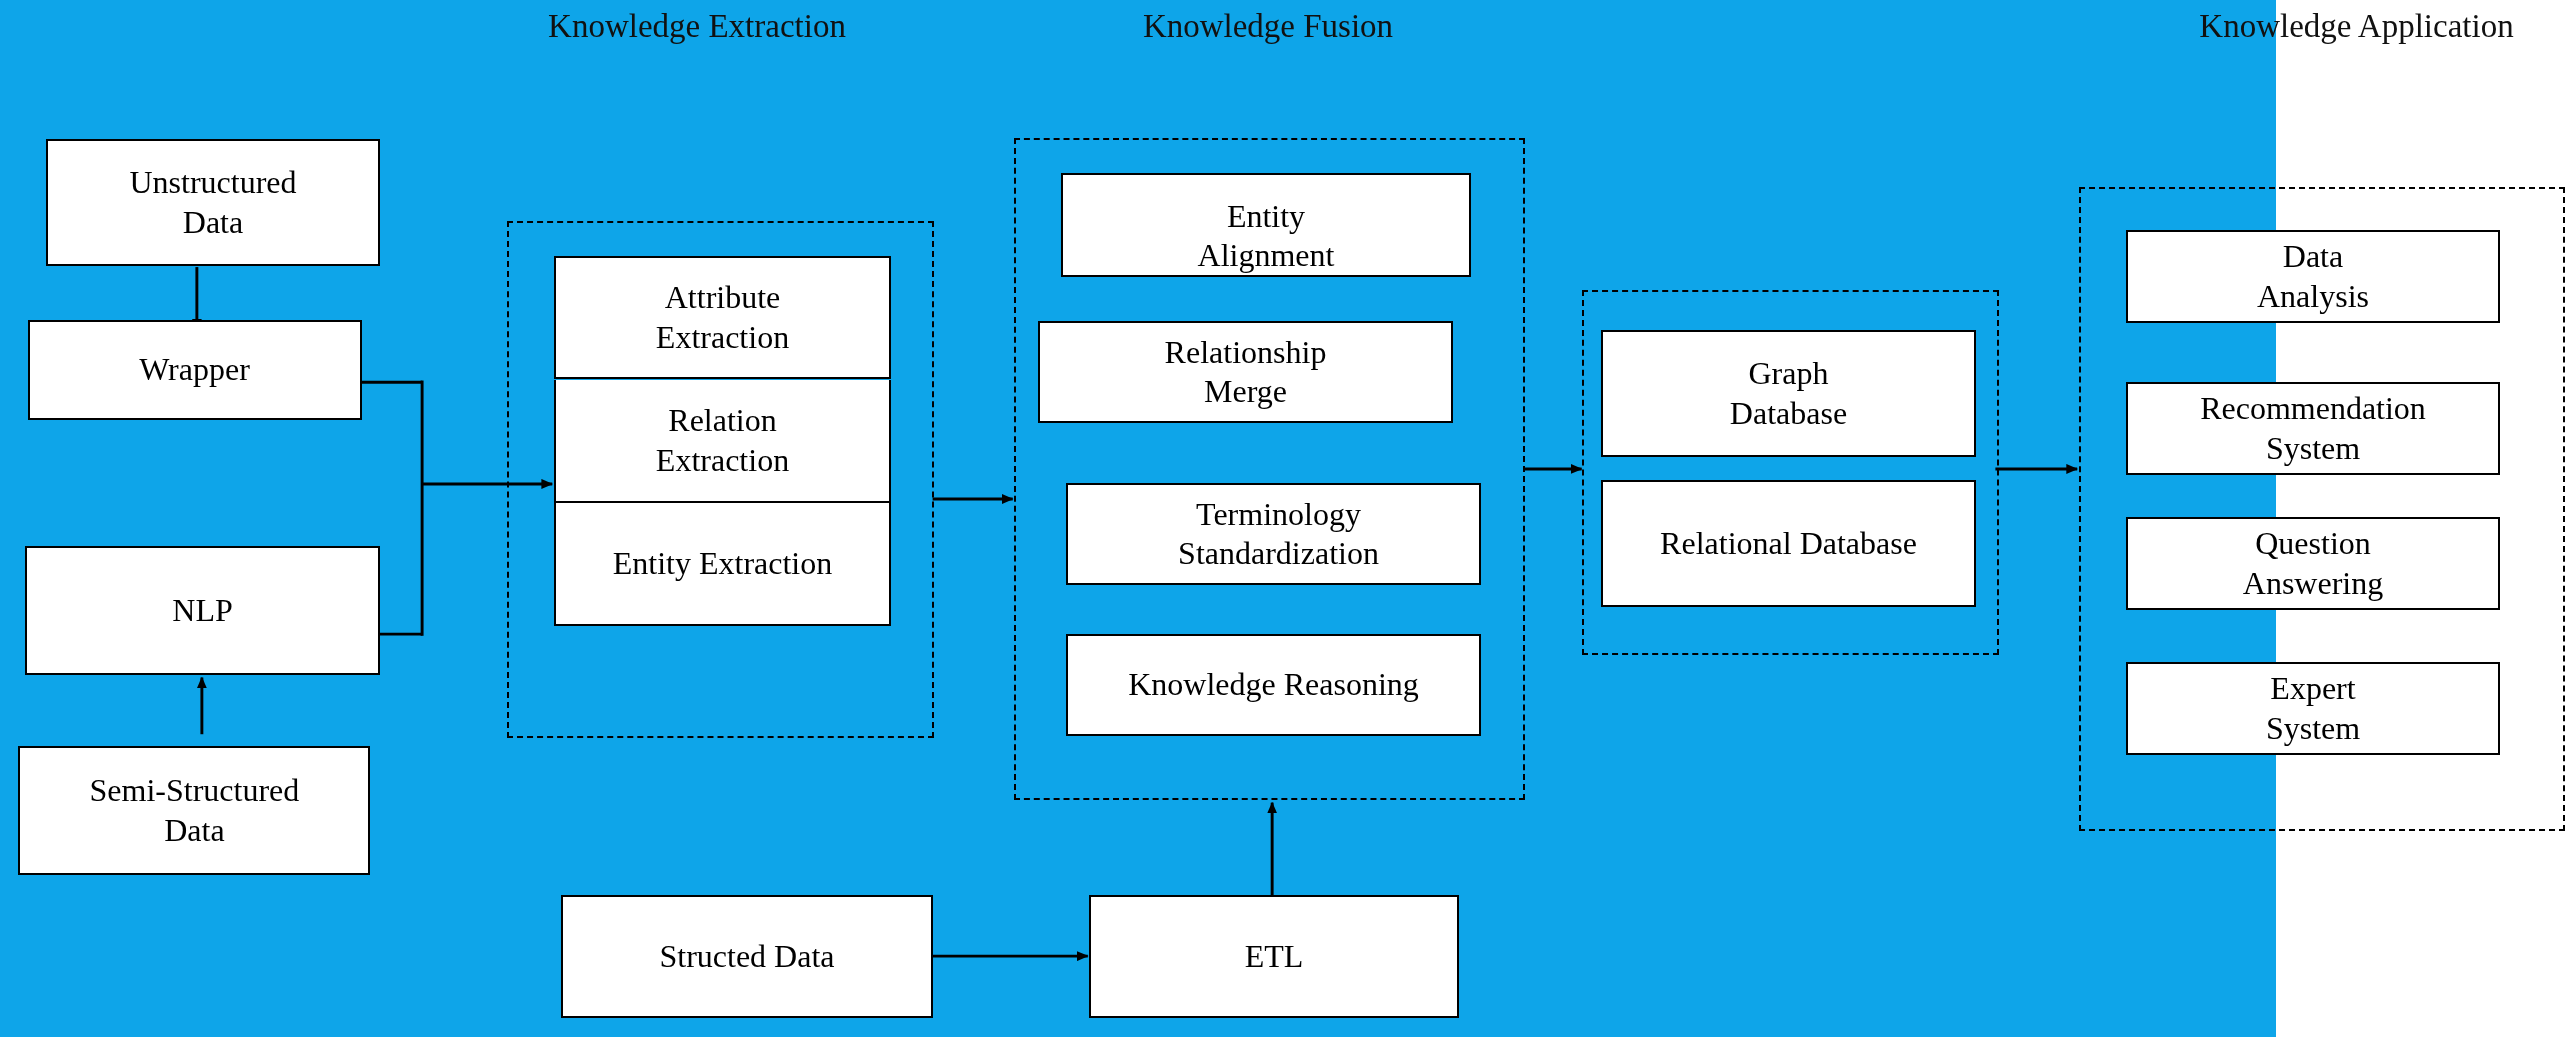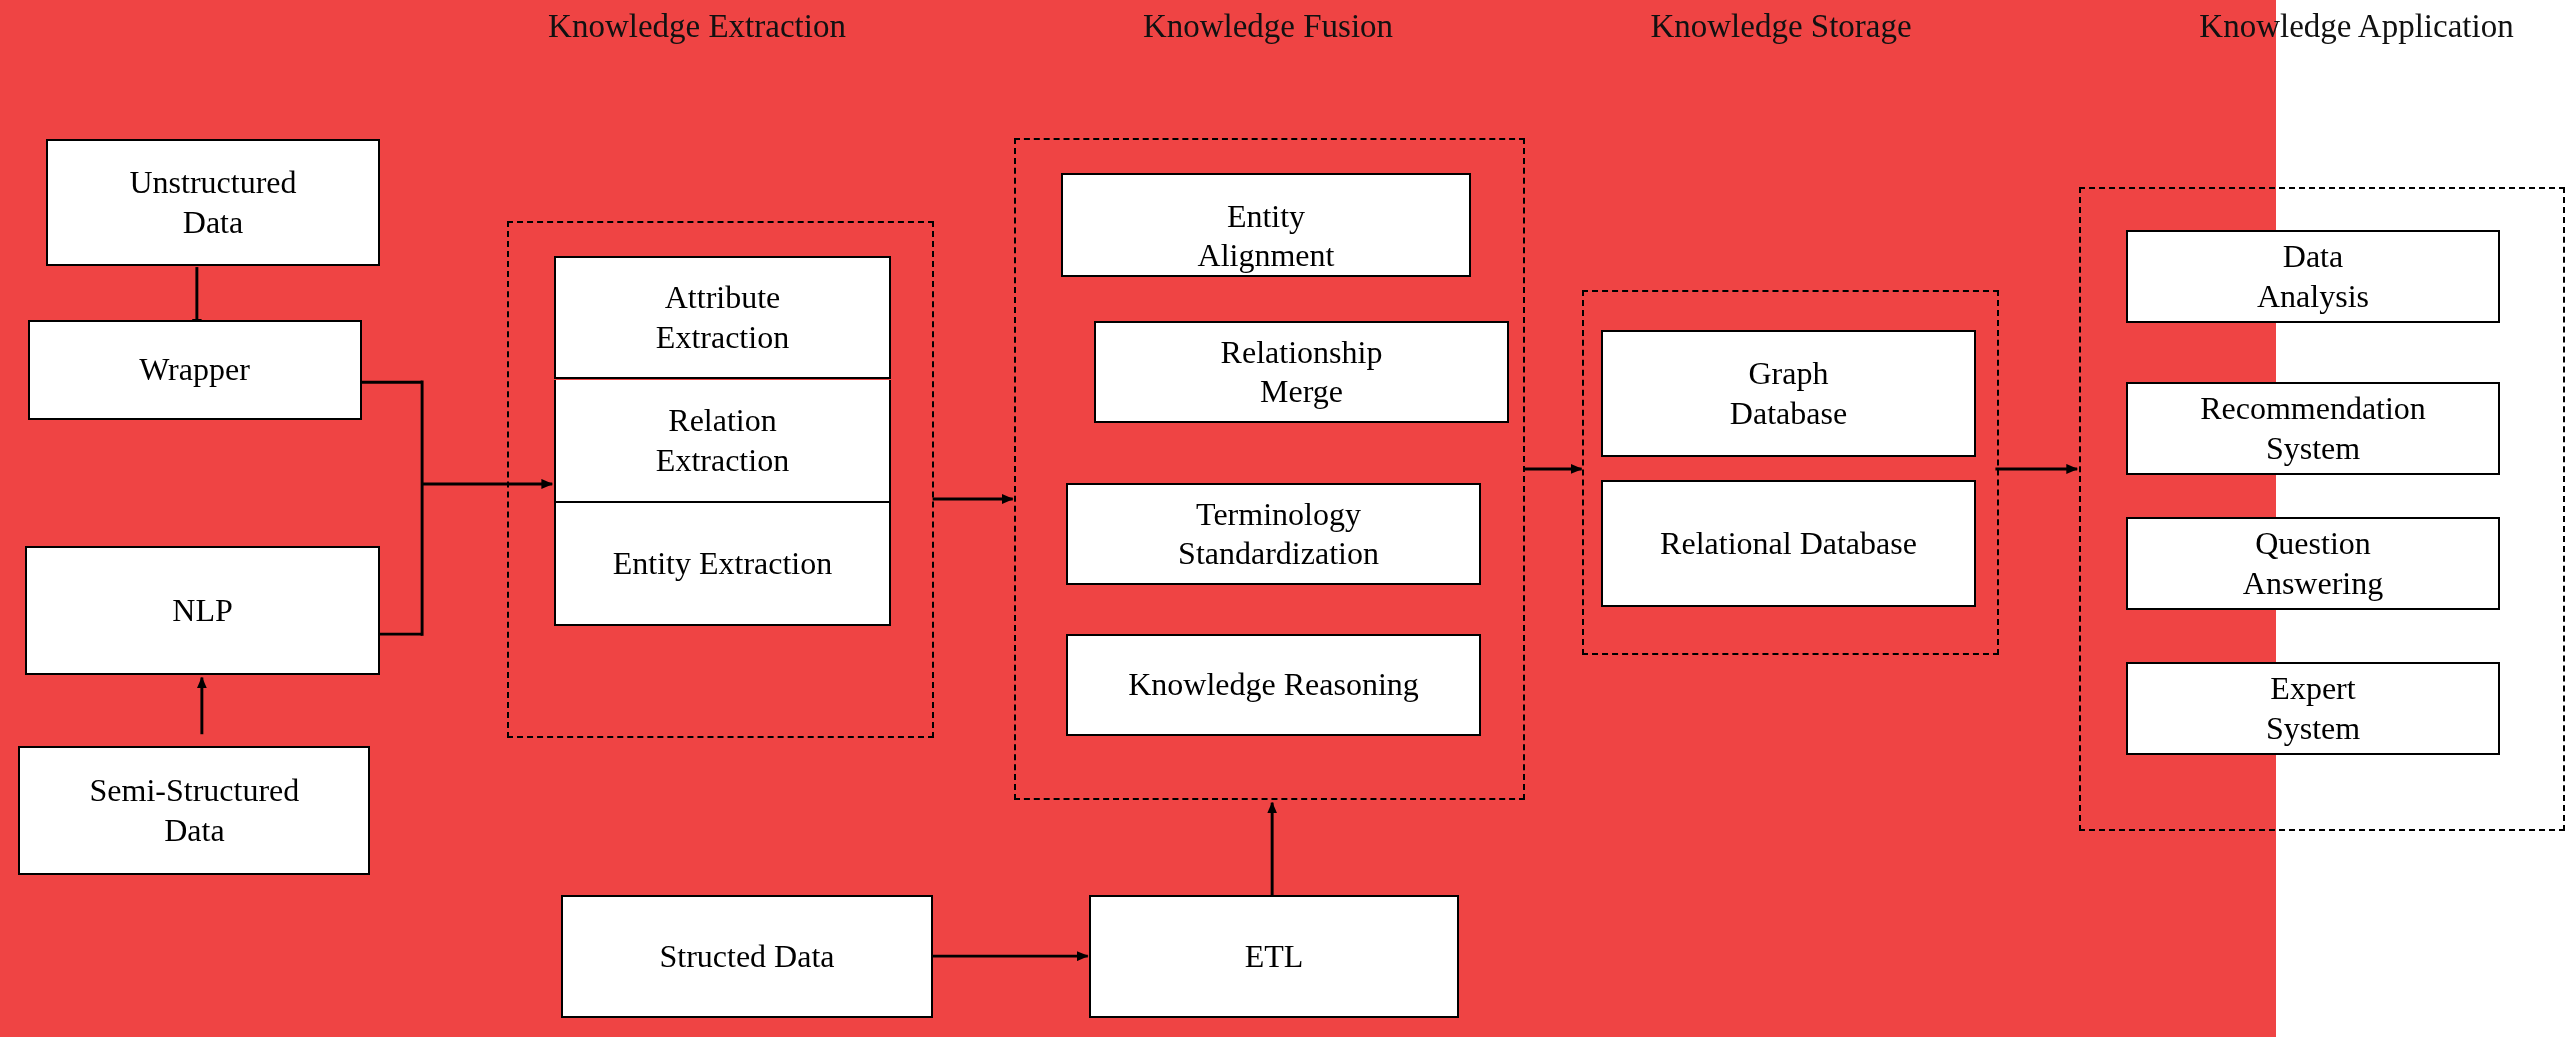--- a/index.html
+++ b/index.html
@@ -1,18 +1,18 @@
 <!DOCTYPE html>
 <html style="font-size:13.3px"><head>
 <meta charset="utf-8">
 <style>
   html,body{margin:0;padding:0;background:#ffffff;}
   body{width:2576px;height:1038px;overflow:hidden;
        font-family:"Liberation Serif","DejaVu Serif",serif;color:#000;}
-  #stage{position:relative;width:2276px;height:1038px;background:#ef4444;}
+  #stage{position:relative;width:2276px;height:1038px;background:#0ea5e9;}
   svg{position:absolute;left:0;top:0;width:2576px;height:1038px;}
 
   .colhead{
     position:absolute;text-align:center;white-space:nowrap;
     font-size:33px;line-height:1;color:#111;
   }
 
   
   .node{
     position:absolute;box-sizing:border-box;
@@ -59,21 +59,20 @@
 
     <line x1="2392" y1="562" x2="2490" y2="562" stroke="#000" stroke-width="3.5" marker-end="url(#arw)"></line>
 
     <line x1="1118" y1="1146" x2="1304" y2="1146" stroke="#000" stroke-width="3.5" marker-end="url(#arw)"></line>
 
     <line x1="1525" y1="1075" x2="1525" y2="962" stroke="#000" stroke-width="3.5" marker-end="url(#arw)"></line>
   </svg>
 
   <div class="colhead" style="left:505px;top:10px;width:384px;">Knowledge Extraction</div>
   <div class="colhead" style="left:1076px;top:10px;width:384px;">Knowledge Fusion</div>
-  <div class="colhead" style="left:1589px;top:10px;width:384px;">Knowledge Storage</div>
   <div class="colhead" style="left:2148px;top:10px;width:417px;">Knowledge Application</div>
 
   <div class="node" style="left:46px;top:139px;width:334px;height:127px;">
     <span>
       <span>Unstructured</span>
       <span>Data</span>
     </span>
   </div>
 
   <div class="node" style="left:27.5px;top:320px;width:334px;height:100px;">
@@ -121,21 +120,21 @@
 
   <div class="group" style="left:1014px;top:138px;width:511px;height:662px;"></div>
 
   <div class="node" style="left:1061px;top:173px;width:410px;height:104px;align-items:flex-end;">
     <span>
       <span>Entity</span>
       <span>Alignment</span>
     </span>
   </div>
 
-  <div class="node" style="left:1094px;top:321px;width:415px;height:102px;">
+  <div class="node" style="left:1038px;top:321px;width:415px;height:102px;">
     <span>
       <span>Relationship</span>
       <span>Merge</span>
     </span>
   </div>
 
   <div class="node" style="left:1066px;top:483px;width:415px;height:102px;padding-left:10px;">
     <span>
       <span>Terminology</span>
       <span>Standardization</span>

